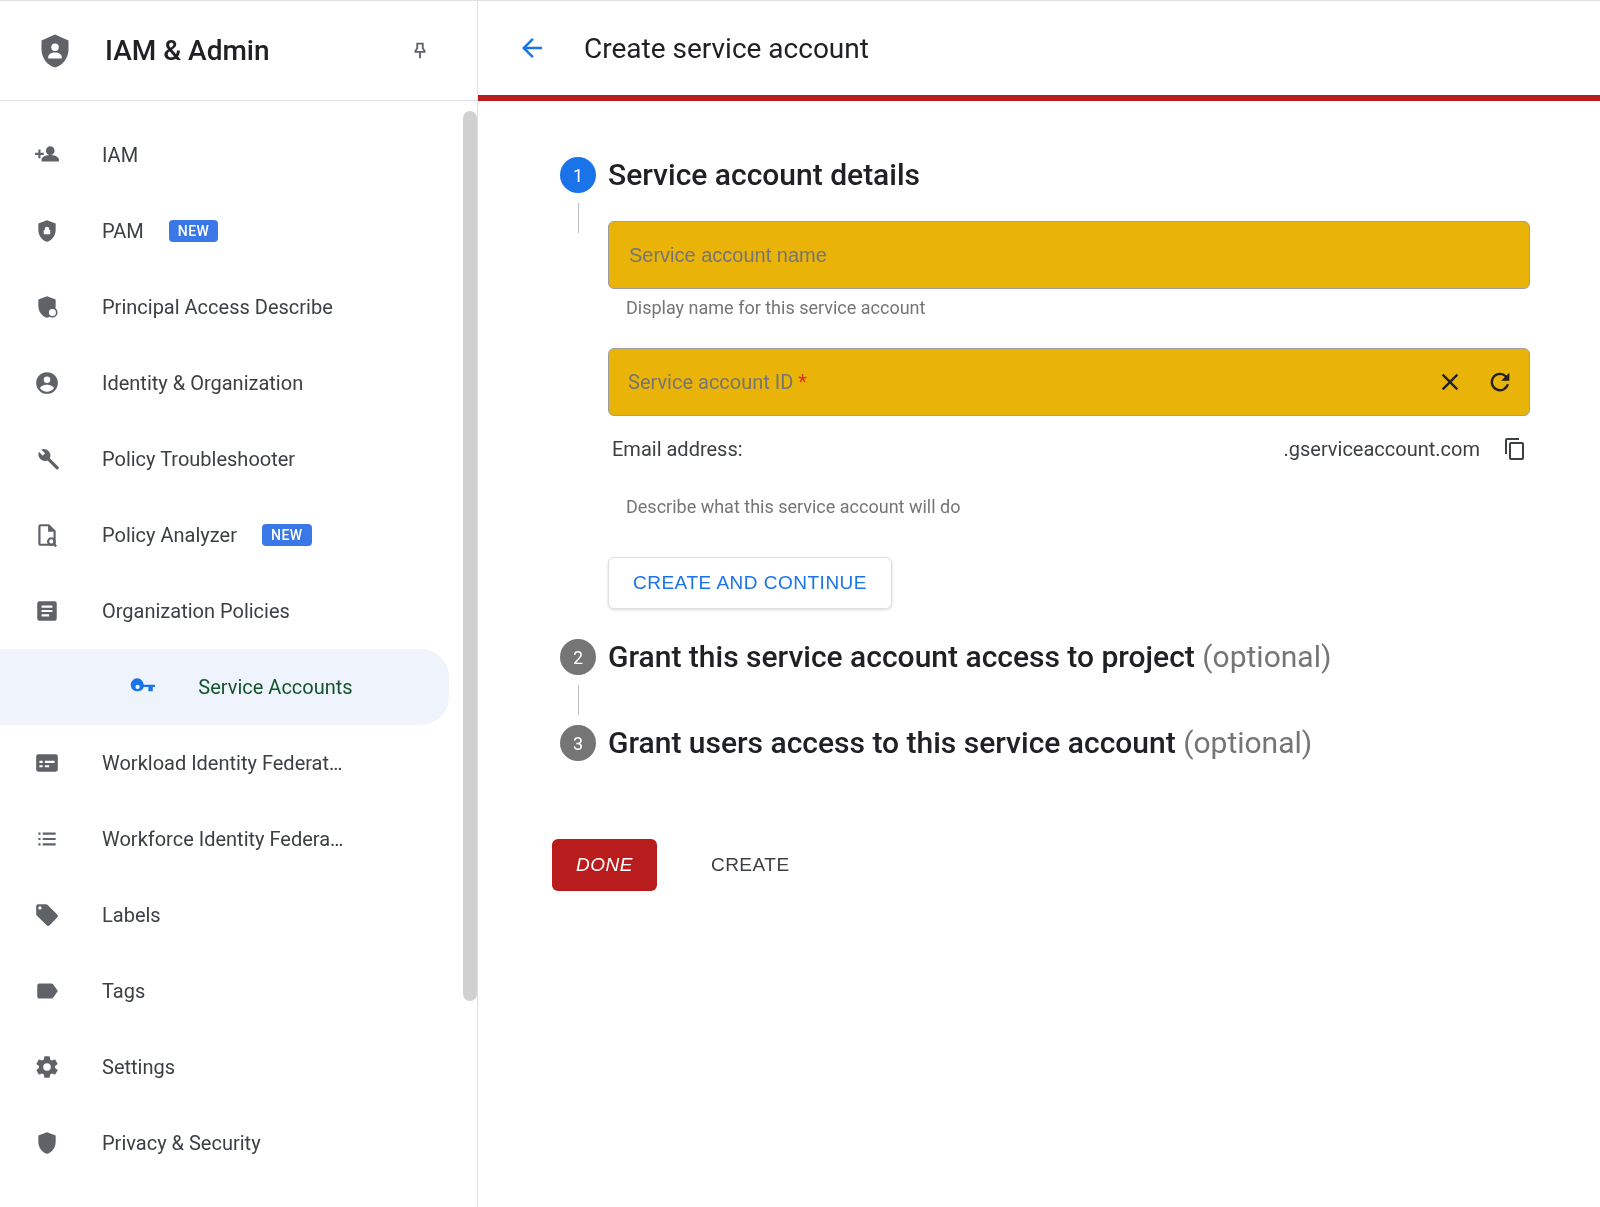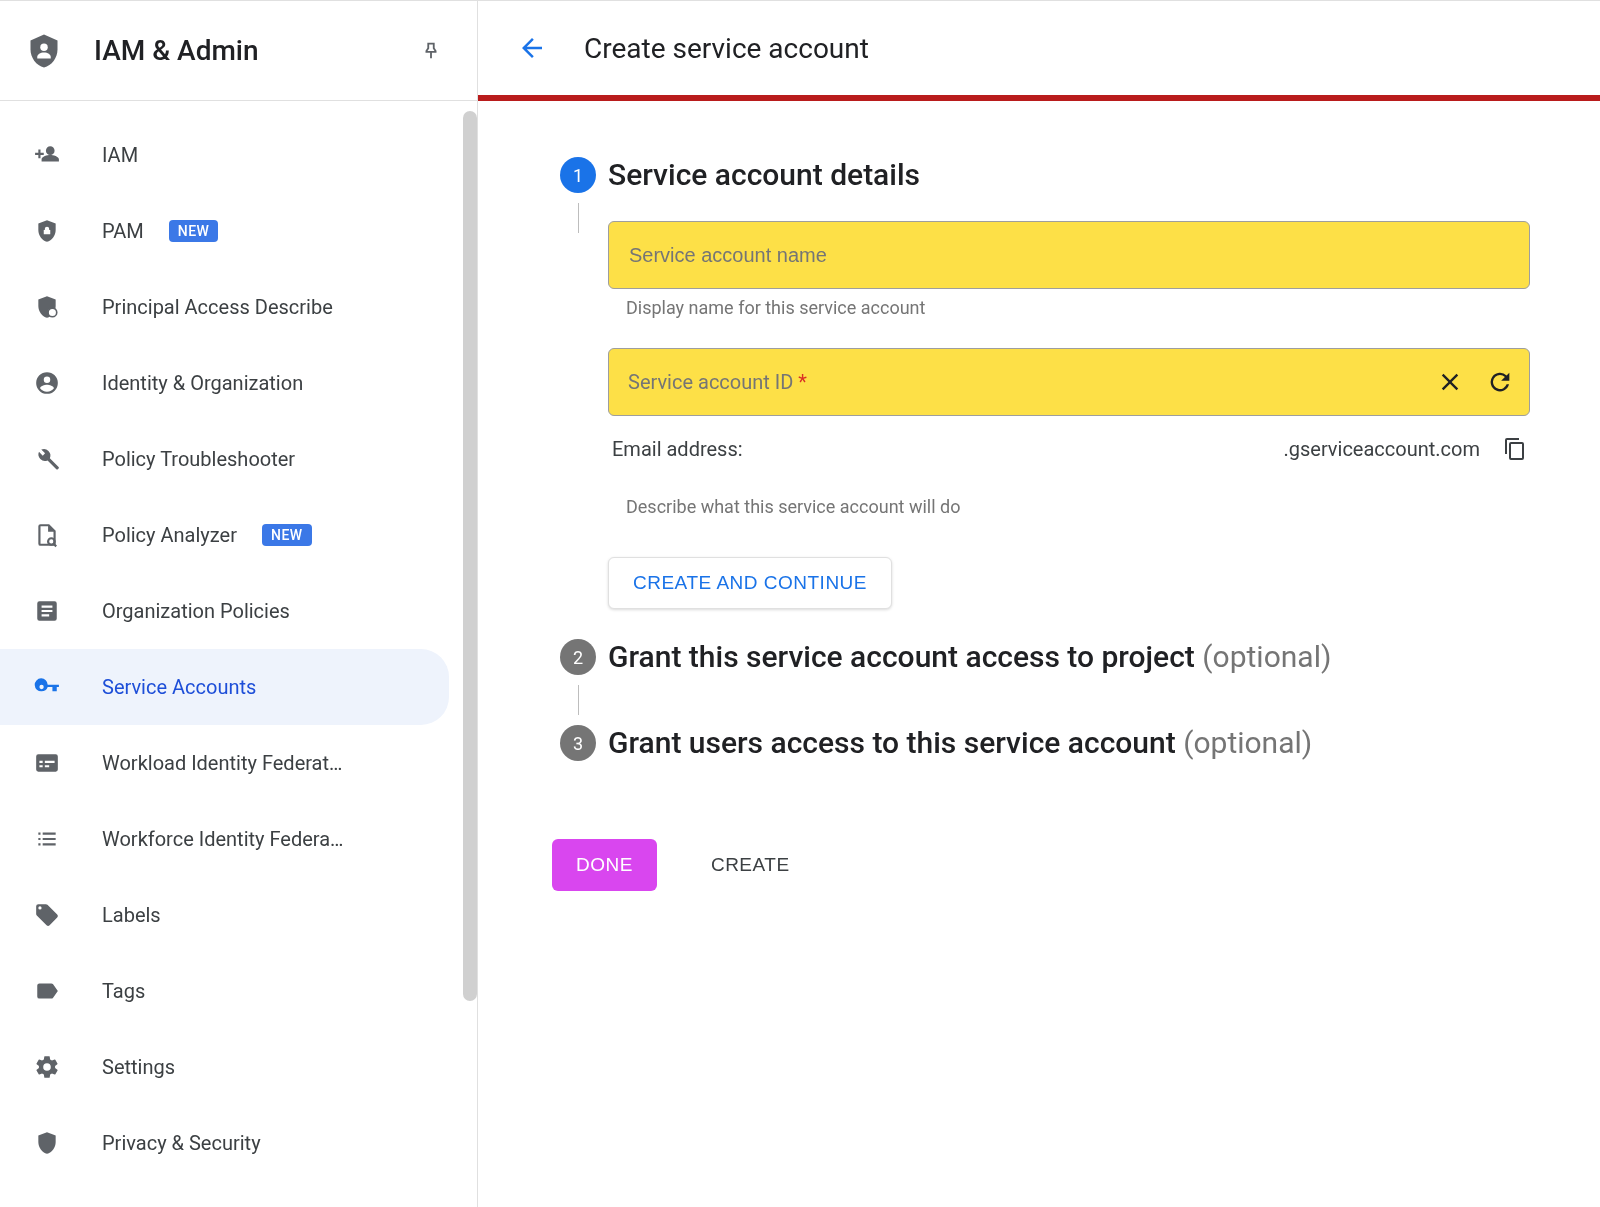--- a/index.html
+++ b/index.html
@@ -22,21 +22,21 @@
     width: 478px;
     border-right: 1px solid #e0e0e0;
     display: flex;
     flex-direction: column;
     position: relative;
   }
   .sidebar-header {
     display: flex;
     align-items: center;
     height: 100px;
-    padding: 0 26px;
+    padding: 0 37px;
     border-bottom: 1px solid #e0e0e0;
   }
   .sidebar-header .product-icon {
     width: 36px; height: 36px;
     color: #5f6368;
     flex-shrink: 0;
   }
   .sidebar-header .title {
     font-size: 28px;
     font-weight: 500;
@@ -79,21 +79,22 @@
     flex-shrink: 0;
     color: #5f6368;
   }
   .nav-item .nav-label {
     margin-left: 42px;
     overflow: hidden;
     text-overflow: ellipsis;
   }
   .nav-item.active {
     background: #eef3fc;
-    color: #1d4ed8;
+    color: #14532d;
+    justify-content: center;
   }
   .nav-item.active .nav-icon { color: #1a73e8; }
   .badge {
     display: inline-block;
     background: #3b78e7;
     color: #fff;
     font-size: 14px;
     font-weight: 500;
     padding: 3px 9px;
     border-radius: 4px;
@@ -187,21 +188,21 @@
   }
   .text-field input {
     width: 100%;
     height: 68px;
     border: 1px solid #9e9e9e;
     border-radius: 6px;
     padding: 16px 20px;
     font-size: 20px;
     color: #202124;
     outline: none;
-    background: #fde047;
+    background: #eab308;
   }
   .text-field input::placeholder {
     color: #757575;
   }
   .text-field .field-actions {
     position: absolute;
     right: 10px; top: 50%;
     transform: translateY(-50%);
     display: flex;
     gap: 10px;
@@ -248,23 +249,24 @@
     cursor: pointer;
     letter-spacing: 0.5px;
   }
   .btn-outlined {
     background: #fff;
     color: #1a73e8;
     border: 1px solid #e0e0e0;
     box-shadow: 0 1px 3px rgba(0,0,0,0.15);
   }
   .btn-filled {
-    background: #d946ef;
+    background: #b91c1c;
     color: #fff;
     border: none;
+    font-style: italic;
   }
   .btn-text {
     background: none;
     border: none;
     color: #3c4043;
   }
   .form-actions {
     margin-top: 48px;
     margin-left: 4px;
     display: flex;

